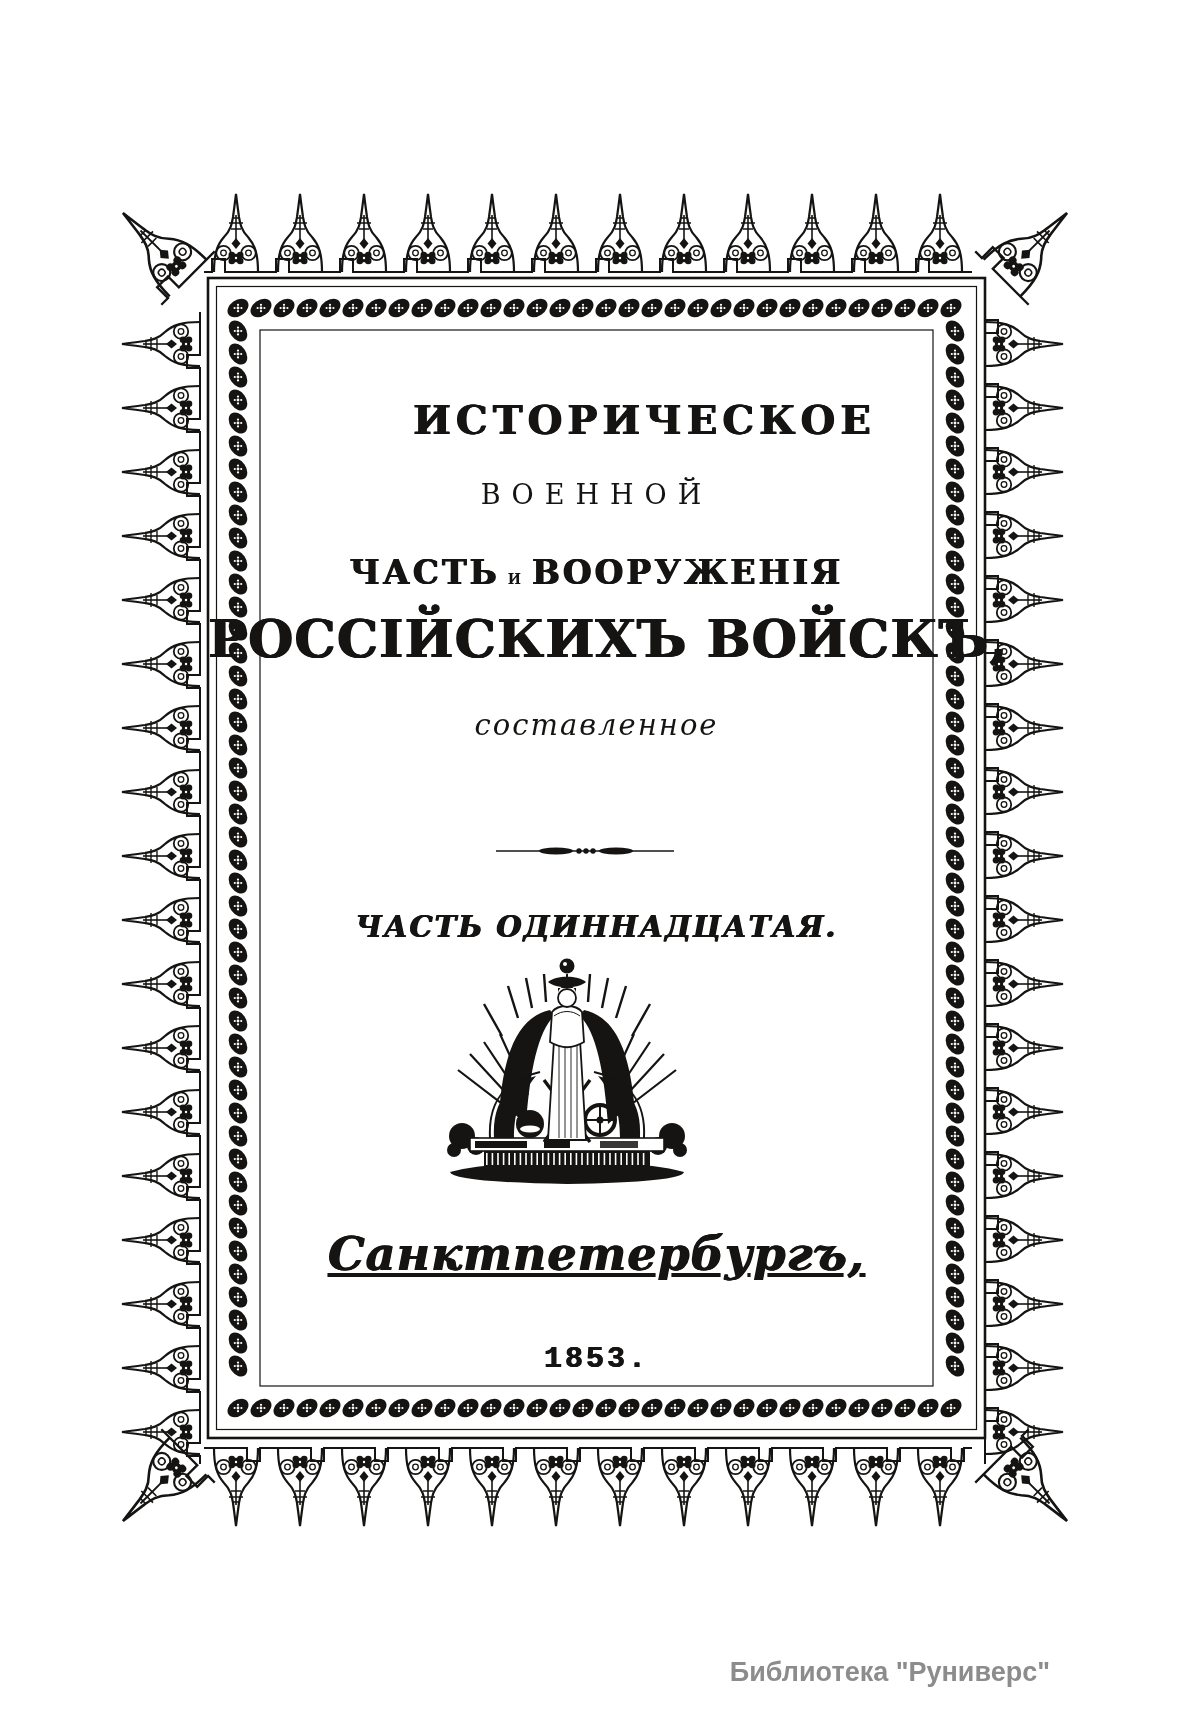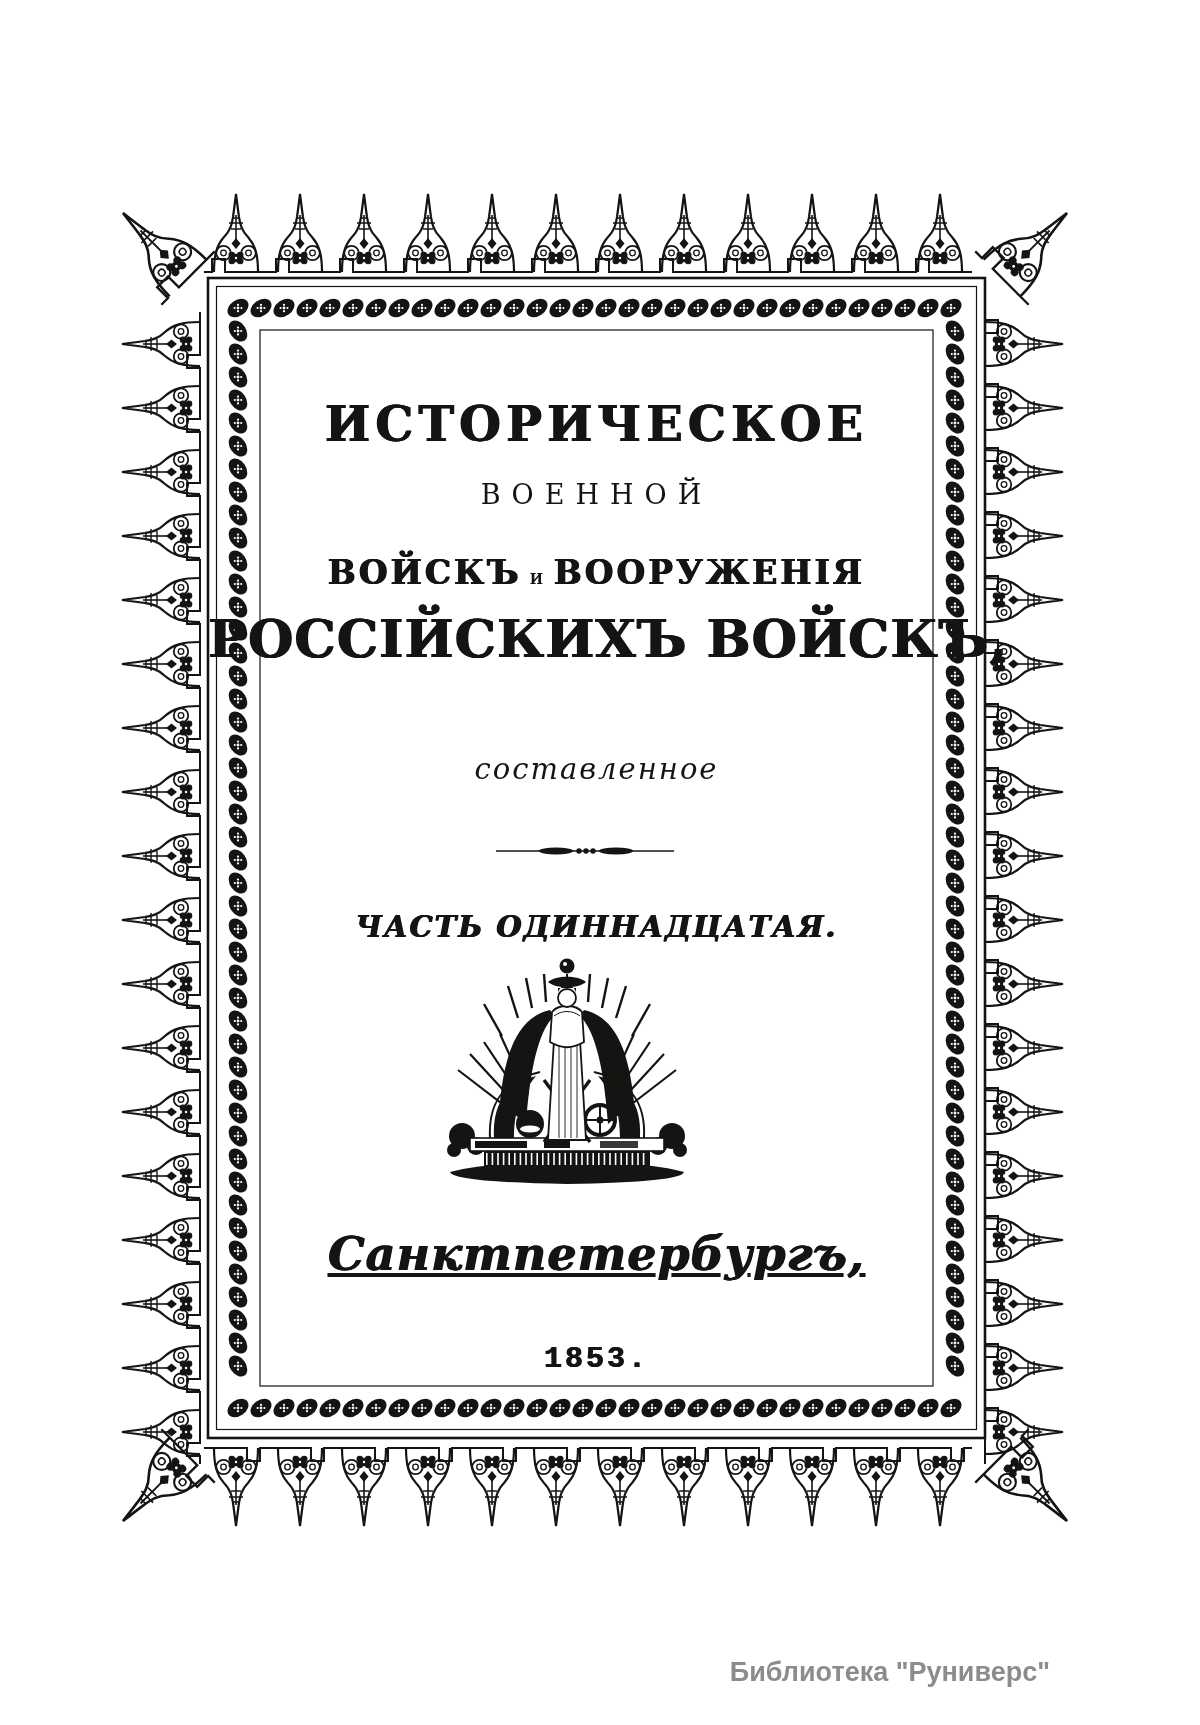--- a/index.html
+++ b/index.html
@@ -10,26 +10,26 @@
     font-family:"DejaVu Serif", serif;
     color:#151412;
     overflow:hidden;
   }
   .art{position:absolute;left:0;top:0;}
   .txt{
     position:absolute;left:208px;width:777px;
     text-align:center;line-height:1.05;white-space:nowrap;
   }
   .fat{font-weight:bold;text-shadow:0.6px 0 currentColor,-0.6px 0 currentColor;}
-  .l1{top:399px;font-size:48px;letter-spacing:5px;}
+  .l1{top:399px;font-size:40px;letter-spacing:5px;padding-left:48px;}
   .l2{top:481px;font-size:27px;letter-spacing:11px;font-weight:normal;}
   .l3{top:556px;font-size:33px;letter-spacing:3px;}
   .l3 .conj{font-size:20px;font-variant:small-caps;padding:0 8px;text-shadow:none;}
   .l4{top:612px;font-size:52px;letter-spacing:1px;}
-  .compiled{top:710px;font-size:29px;font-style:italic;letter-spacing:2px;margin-top:44px;}
+  .compiled{top:710px;font-size:29px;font-style:italic;letter-spacing:2px;}
   .byline{top:767px;font-size:33px;}
   .byline .pre{font-size:22px;font-weight:bold;margin-right:10px;}
   .byline .suf{font-size:22px;font-weight:bold;font-variant:small-caps;margin-left:10px;text-shadow:none;}
   .part{top:912px;font-size:29px;font-style:italic;letter-spacing:2px;}
   .city{top:1230px;font-size:46px;font-style:italic;letter-spacing:1px;text-decoration:underline;}
   .imprint{top:1307px;font-size:22px;letter-spacing:5px;font-weight:normal;}
   .year{top:1344px;font-size:30px;letter-spacing:3px;font-family:Liberation Mono, monospace;}
   .watermark{
     position:absolute;top:1657px;right:150px;
     font-family:"Liberation Sans", sans-serif;
@@ -372,21 +372,21 @@
       <path d="M135,22 V32" stroke="#151412" stroke-width="2" fill="none"></path>
       <path d="M116,30 C124,23 146,23 154,30 C146,37 124,37 116,30 Z"></path>
     </g>
   </svg>
 
   <div class="txt l1 fat">ИСТОРИЧЕСКОЕ</div>
 
   <div class="txt l2">ВОЕННОЙ</div>
 
   <div class="txt l3 fat">
-    <span>ВОЙСКЪ</span><span class="conj">и</span><span>ВООРУЖЕНІЯ</span>
+    <span>ЧАСТЬ</span><span class="conj">и</span><span>ВООРУЖЕНІЯ</span>
   </div>
 
   <div class="txt l4 fat">РОССІЙСКИХЪ ВОЙСКЪ,</div>
 
   <div class="txt compiled">составленное</div>
 
 
   <div class="txt part fat">ЧАСТЬ ОДИННАДЦАТАЯ.</div>
 
   <div class="txt city fat">Санктпетербургъ,</div>

